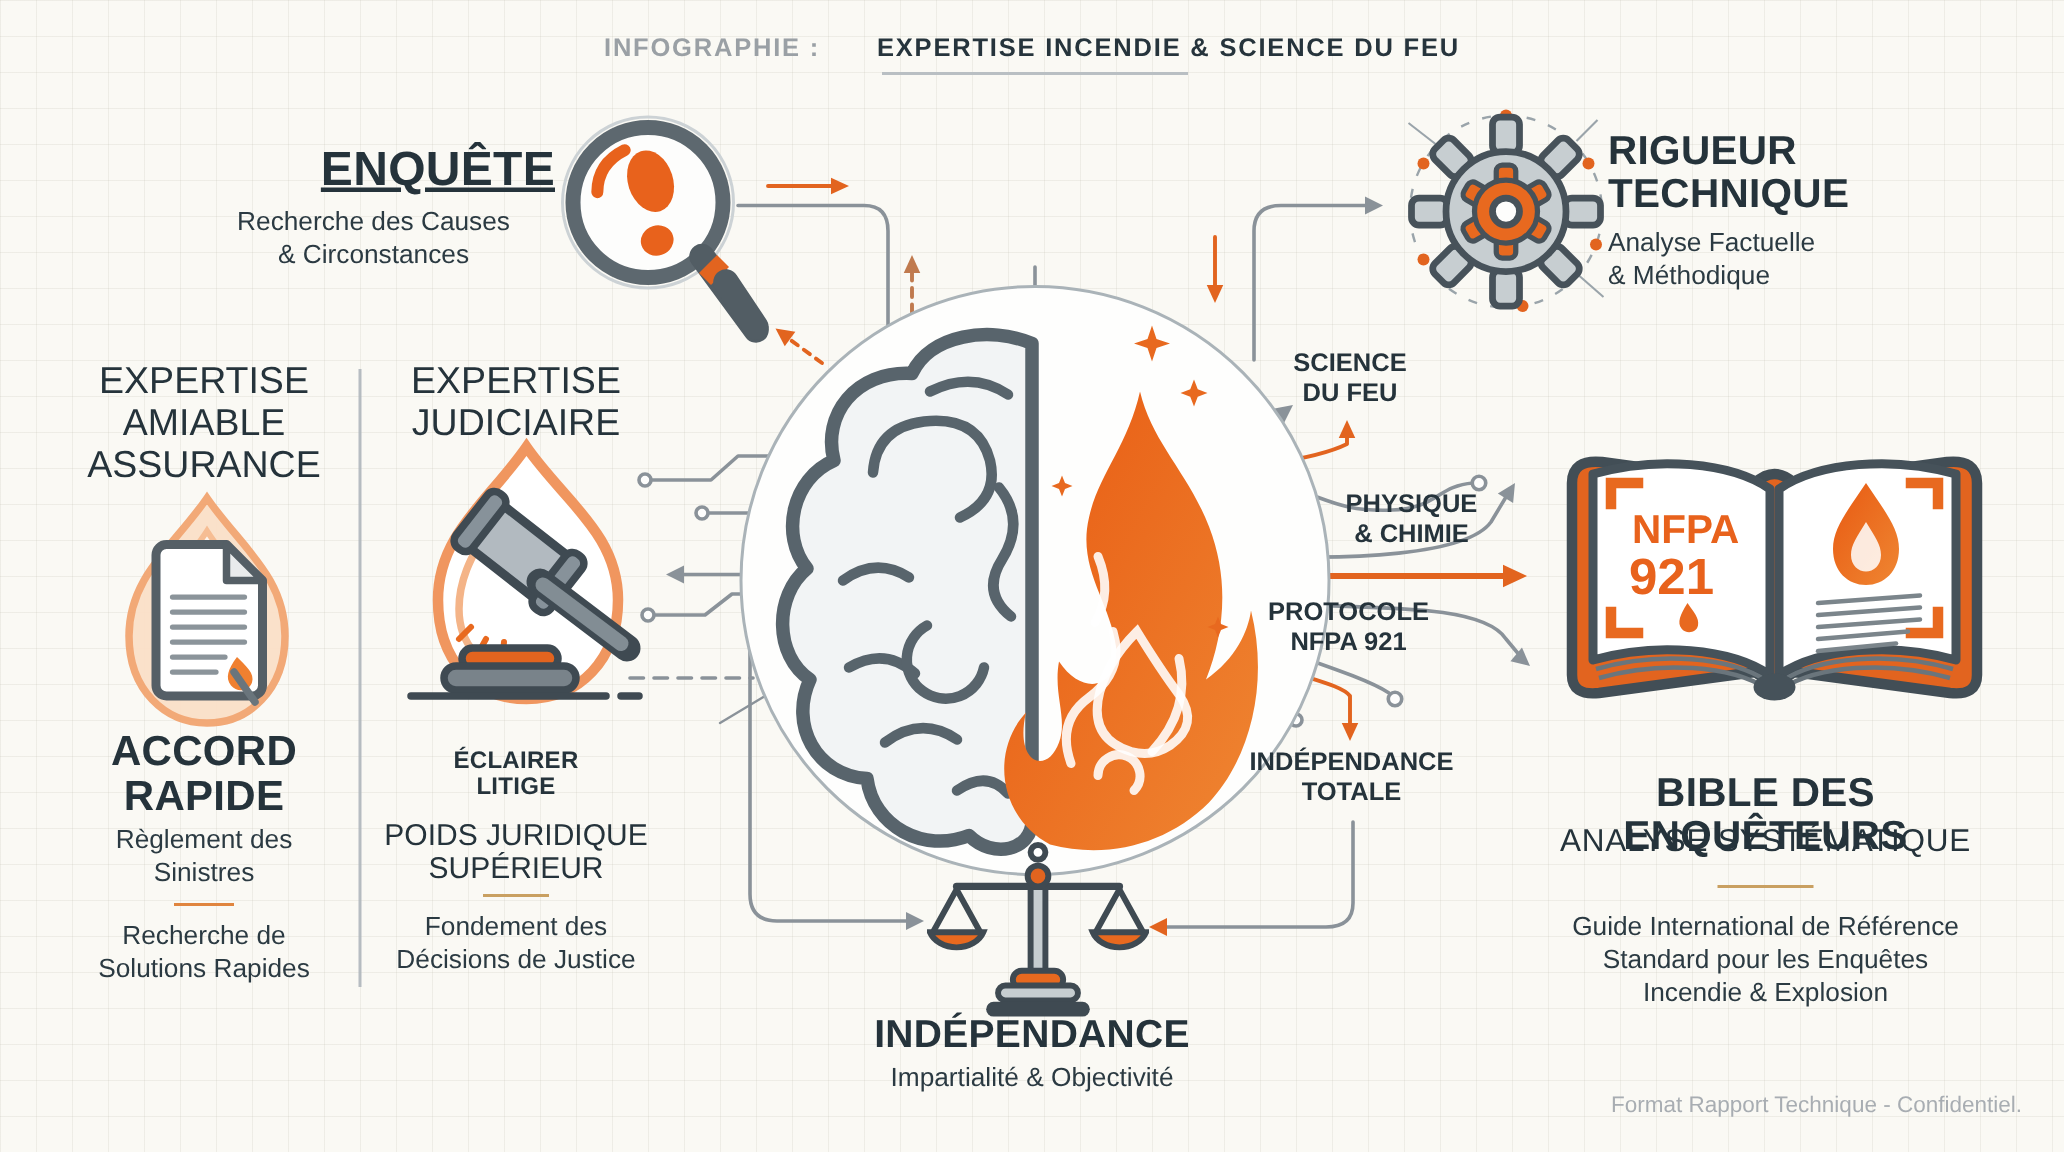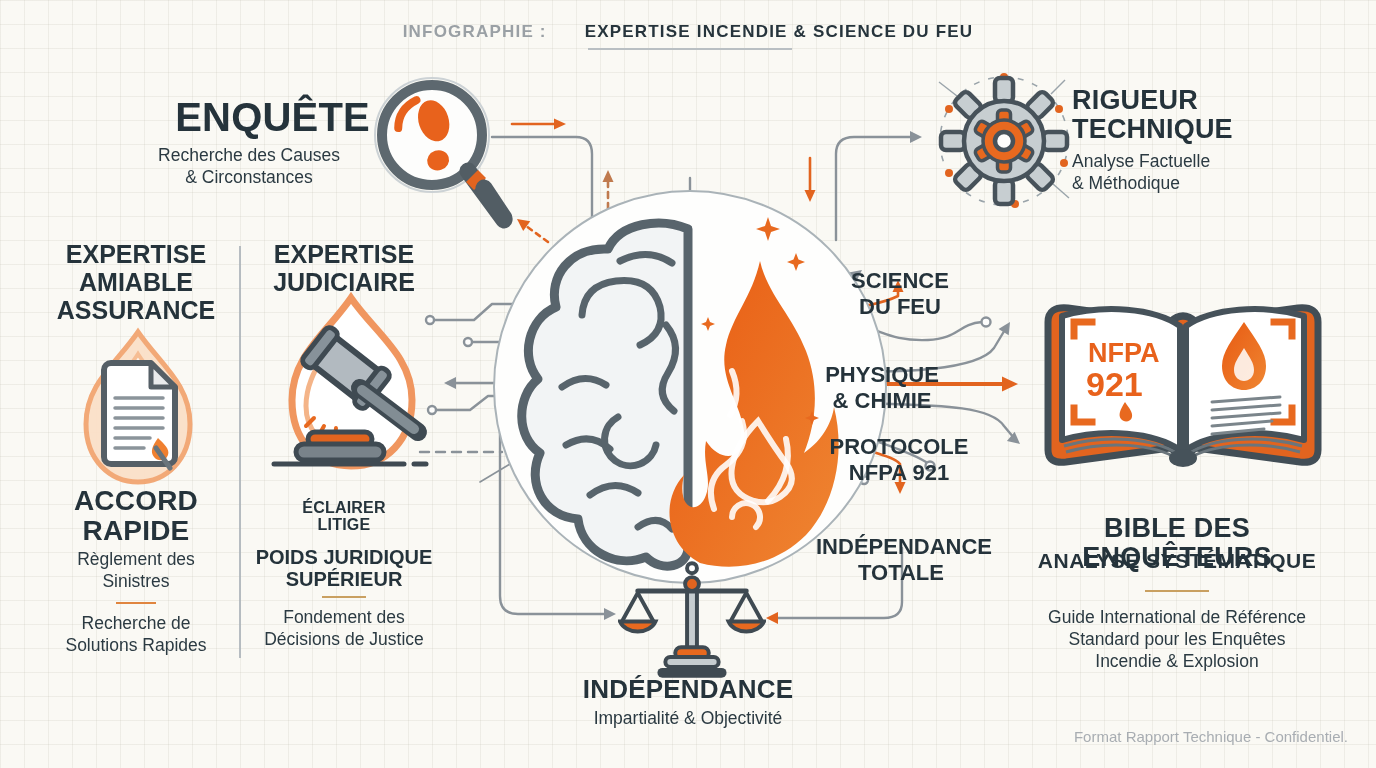--- a/index.html
+++ b/index.html
@@ -17,26 +17,26 @@
   .ml{white-space:pre-line;}
   .center{text-align:center;}
   .right{text-align:right;}
   
   .hdr{top:22px; left:0; width:100%; text-align:center; font-size:17px; font-weight:bold; letter-spacing:1.2px;}
   .hdr .lbl{color:#9aa0a5; margin-right:8px;}
   .hdr .ttl{color:#26343c;margin-left:24px;}
   .hdr-underline{top:48px; left:588px; width:204px; height:2px; background:#b9bfc3;}
   
   .h1{font-weight:bold; color:#25333b; line-height:1.06; letter-spacing:.2px;}
-  .h2{font-weight:bold; color:#25333b; line-height:1.12;}
+  .h2{font-weight:normal; color:#25333b; line-height:1.12;}
   .body-txt{font-size:17.5px; line-height:1.26; color:#2b3a42;}
   .small-divider{height:2px; background:#e0853f;}
   .tan-divider{height:2px; background:#c9a061;}
   .v-divider{width:2px; background:#aab3b8; opacity:.85;}
-  .node-label{font-size:22px; font-weight:bold; line-height:1.16; color:#25333b;margin-top:36px;}
+  .node-label{font-size:17px; font-weight:bold; line-height:1.16; color:#25333b;}
   .footer{font-size:15px; color:#a8adb2;}
   svg{display:block;}
   .overlay{left:0; top:0; pointer-events:none;}
 </style>
 </head>
 <body>
 
 <div class="canvas">
 
   <svg class="abs overlay" width="1376" height="768" viewBox="0 0 1376 768">
@@ -104,21 +104,21 @@
     </g>
   </svg>
 
   <div class="abs hdr">
     <span class="lbl">INFOGRAPHIE :</span>
     <span class="ttl">EXPERTISE INCENDIE &amp; SCIENCE DU FEU</span>
   </div>
   <div class="abs hdr-underline"></div>
 
   <div class="abs right" style="left:128px; top:96px; width:242px;">
-    <div class="h1 ml" style="font-size:40px;">ENQUÊTE</div>
+    <div class="h1 ml" style="font-size:32px;text-decoration:underline;">ENQUÊTE</div>
     <div class="body-txt ml" style="margin-top:6px;text-align:center;">Recherche des Causes
 &amp; Circonstances</div>
   </div>
 
   <svg class="abs" style="left:366px; top:70px;" width="150" height="168" viewBox="0 0 150 168">
     <circle cx="66" cy="65" r="57" fill="none" stroke="#ccd2d5" stroke-width="2"></circle>
     <circle cx="66" cy="65" r="50" fill="#fdfdfc" stroke="#5d686f" stroke-width="10"></circle>
     <g transform="rotate(-18 66 65)">
       <path d="M 36 48 Q 42 30 62 27" fill="none" stroke="#e8621c" stroke-width="8" stroke-linecap="round"></path>
       <ellipse cx="72" cy="52" rx="15" ry="21" fill="#e8621c"></ellipse>
@@ -276,21 +276,21 @@
     <g fill="#e8691f">
       <path d="M 298 52 L 301 61 L 310 64 L 301 67 L 298 76 L 295 67 L 286 64 L 295 61 Z"></path>
       <path d="M 326 88 L 328.5 94.5 L 335 97 L 328.5 99.5 L 326 106 L 323.5 99.5 L 317 97 L 323.5 94.5 Z"></path>
       <path d="M 238 152 L 240 157 L 245 159 L 240 161 L 238 166 L 236 161 L 231 159 L 236 157 Z"></path>
       <path d="M 342 246 L 344 251 L 349 253 L 344 255 L 342 260 L 340 255 L 335 253 L 340 251 Z"></path>
     </g>
   </svg>
 
   <div class="abs center node-label ml" style="left:840px; top:232px; width:120px;">SCIENCE
 DU FEU</div>
-  <div class="abs center node-label ml" style="left:817px; top:326px; width:130px;">PHYSIQUE
+  <div class="abs center node-label ml" style="left:876px; top:326px; width:130px;">PHYSIQUE
 &amp; CHIMIE</div>
   <div class="abs center node-label ml" style="left:829px; top:398px; width:140px;">PROTOCOLE
 NFPA 921</div>
   <div class="abs center node-label ml" style="left:816px; top:498px; width:170px;">INDÉPENDANCE
 TOTALE</div>
 
   <svg class="abs" style="left:1028px; top:262px;" width="310" height="240" viewBox="0 0 310 240">
     <path d="M 20 60 Q 20 44 40 46 L 142 60 Q 155 48 168 60 L 270 46 Q 290 44 290 60 L 290 188 Q 290 202 272 200 L 168 186 Q 155 196 142 186 L 38 200 Q 20 202 20 188 Z" fill="#e2641f" stroke="#424e56" stroke-width="7" stroke-linejoin="round"></path>
     <g stroke="#6a757c" stroke-width="3" fill="none">
       <path d="M 36 184 C 78 172 126 176 150 192"></path>

